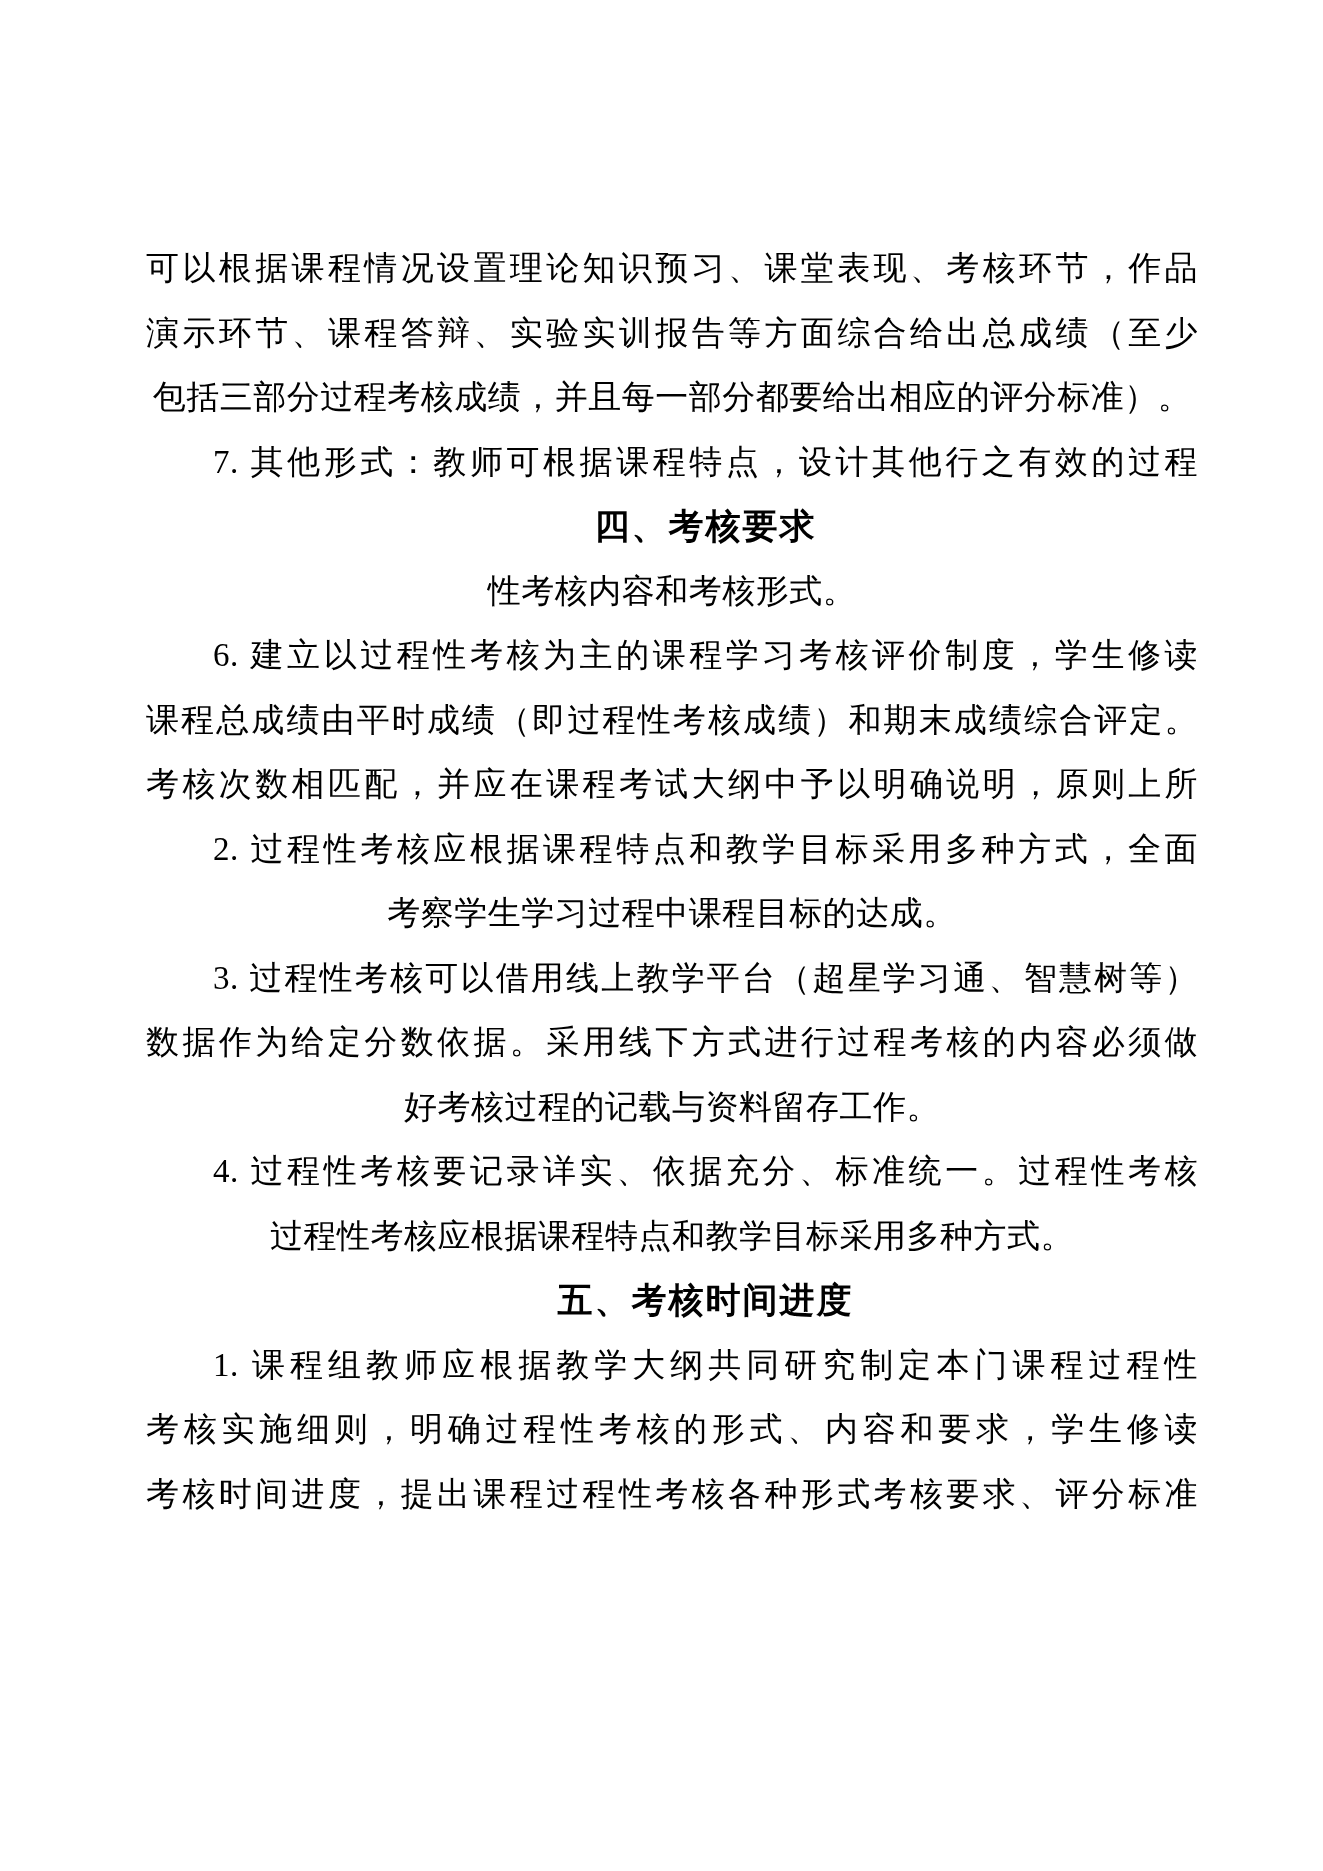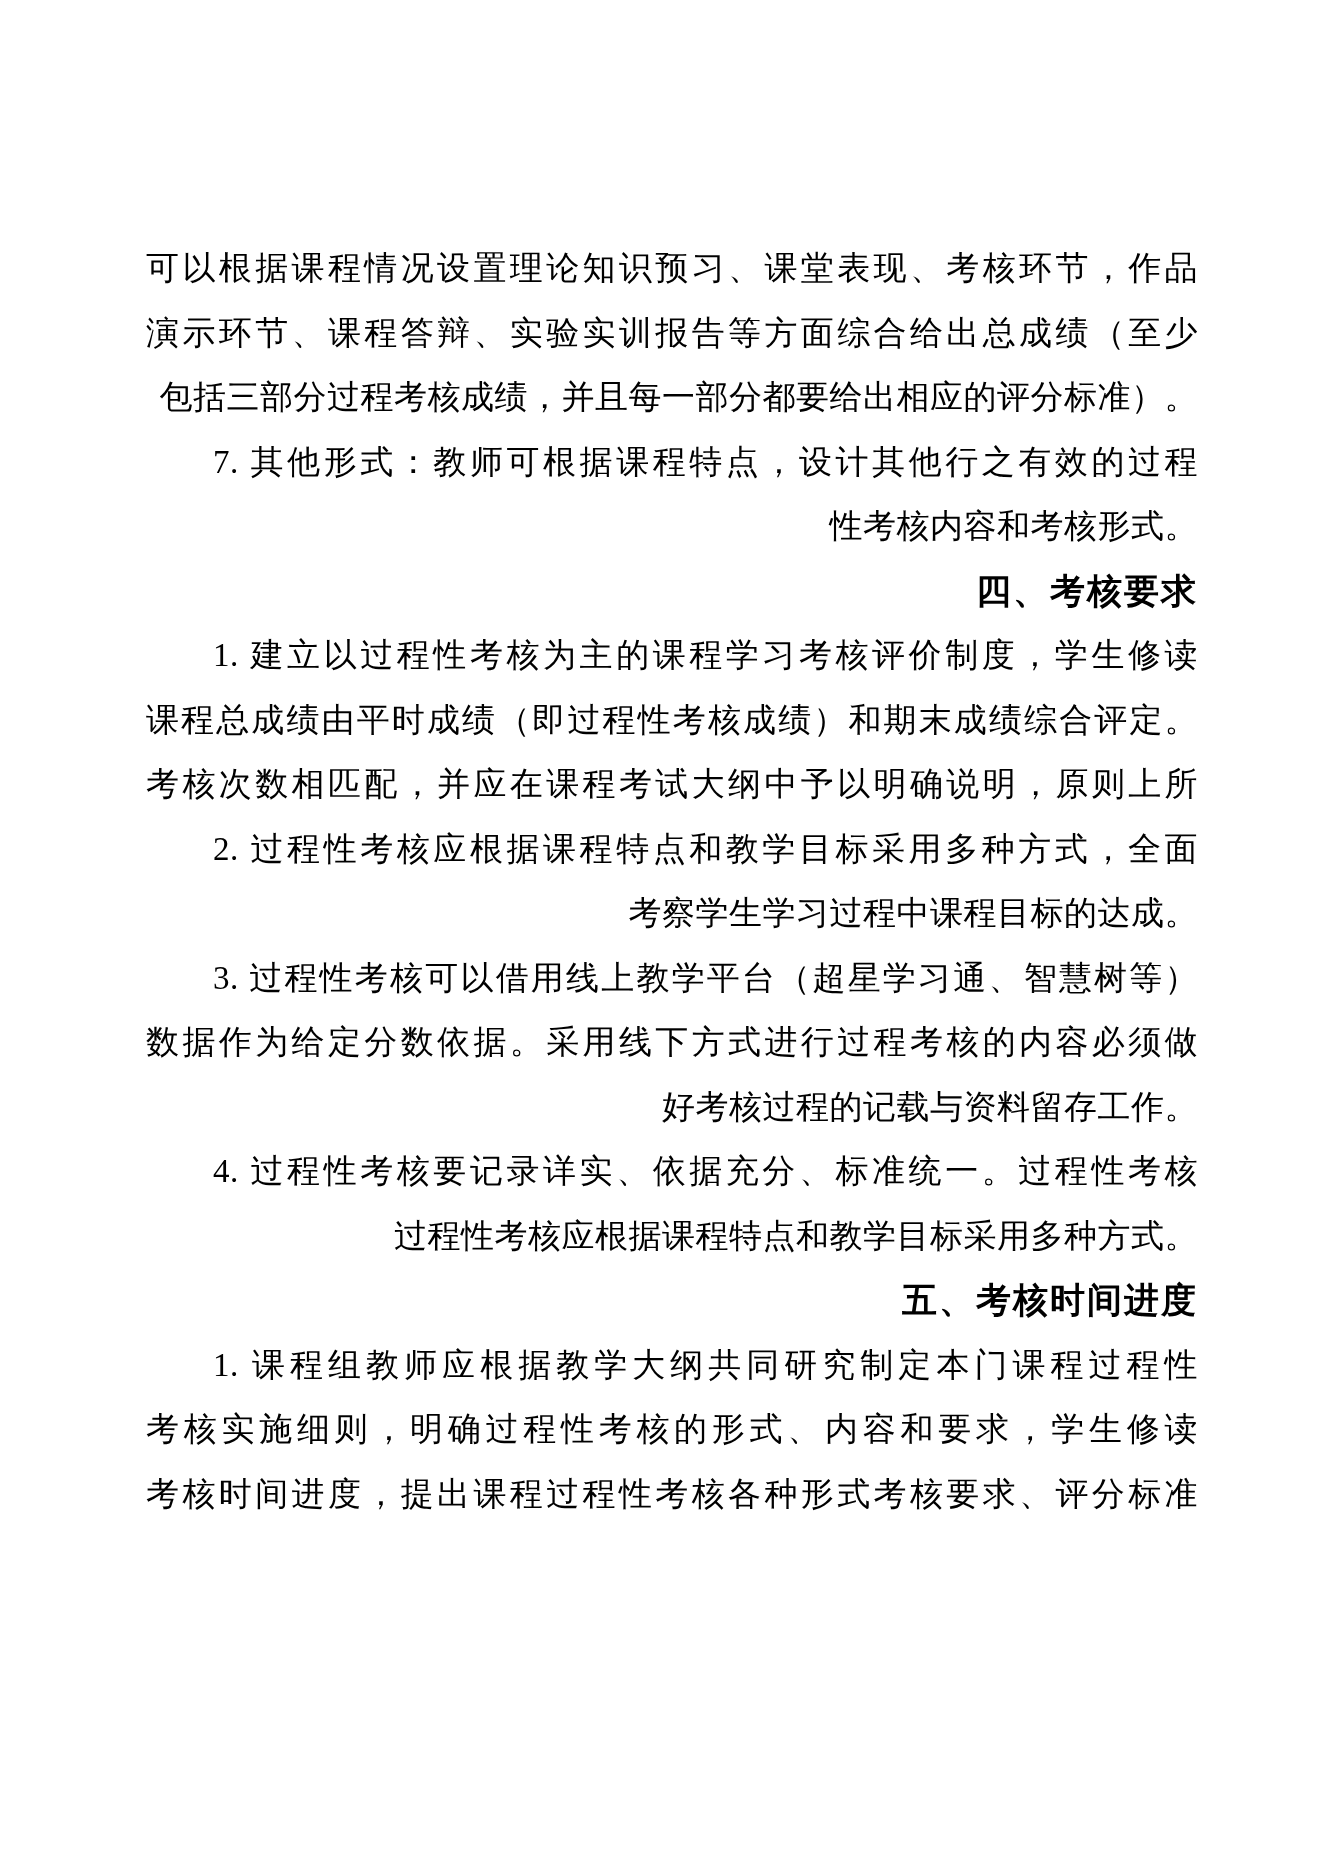--- a/index.html
+++ b/index.html
@@ -20,21 +20,21 @@
     width: 100%;
     padding: 236px 134px 0 137px;
   }
   .line {
     font-family: "Liberation Serif", "DejaVu Serif", serif;
     font-size: 33px;
     line-height: 64.5px;
     height: 64.5px;
     color: #000000;
     letter-spacing: 0.5px;
-    text-align: right;
+    text-align: center;
   }
   .line.just {
     text-align: justify;
     text-align-last: justify;
   }
   .line.indent {
     padding-left: 67px;
   }
   .line.heading {
     font-family: "Liberation Sans", "DejaVu Sans", sans-serif;
@@ -45,23 +45,23 @@
 </style>
 </head>
 <body>
 
 <div class="page">
   <div class="content" id="content">
       <div class="line just">可以根据课程情况设置理论知识预习、课堂表现、考核环节，作品</div>
       <div class="line just">演示环节、课程答辩、实验实训报告等方面综合给出总成绩（至少</div>
       <div class="line">包括三部分过程考核成绩，并且每一部分都要给出相应的评分标准）。</div>
       <div class="line indent just">7. 其他形式：教师可根据课程特点，设计其他行之有效的过程</div>
+      <div class="line heading indent">四、考核要求</div>
       <div class="line">性考核内容和考核形式。</div>
-      <div class="line heading indent">四、考核要求</div>
-      <div class="line indent just">1. 建立以过程性考核为主的课程学习考核评价制度，学生修读</div>
+      <div class="line indent just">6. 建立以过程性考核为主的课程学习考核评价制度，学生修读</div>
       <div class="line just">课程总成绩由平时成绩（即过程性考核成绩）和期末成绩综合评定。</div>
       <div class="line just">考核次数相匹配，并应在课程考试大纲中予以明确说明，原则上所</div>
       <div class="line indent just">2. 过程性考核应根据课程特点和教学目标采用多种方式，全面</div>
       <div class="line">考察学生学习过程中课程目标的达成。</div>
       <div class="line indent just">3. 过程性考核可以借用线上教学平台（超星学习通、智慧树等）</div>
       <div class="line just">数据作为给定分数依据。采用线下方式进行过程考核的内容必须做</div>
       <div class="line">好考核过程的记载与资料留存工作。</div>
       <div class="line indent just">4. 过程性考核要记录详实、依据充分、标准统一。过程性考核</div>
       <div class="line">过程性考核应根据课程特点和教学目标采用多种方式。</div>
       <div class="line heading indent">五、考核时间进度</div>

